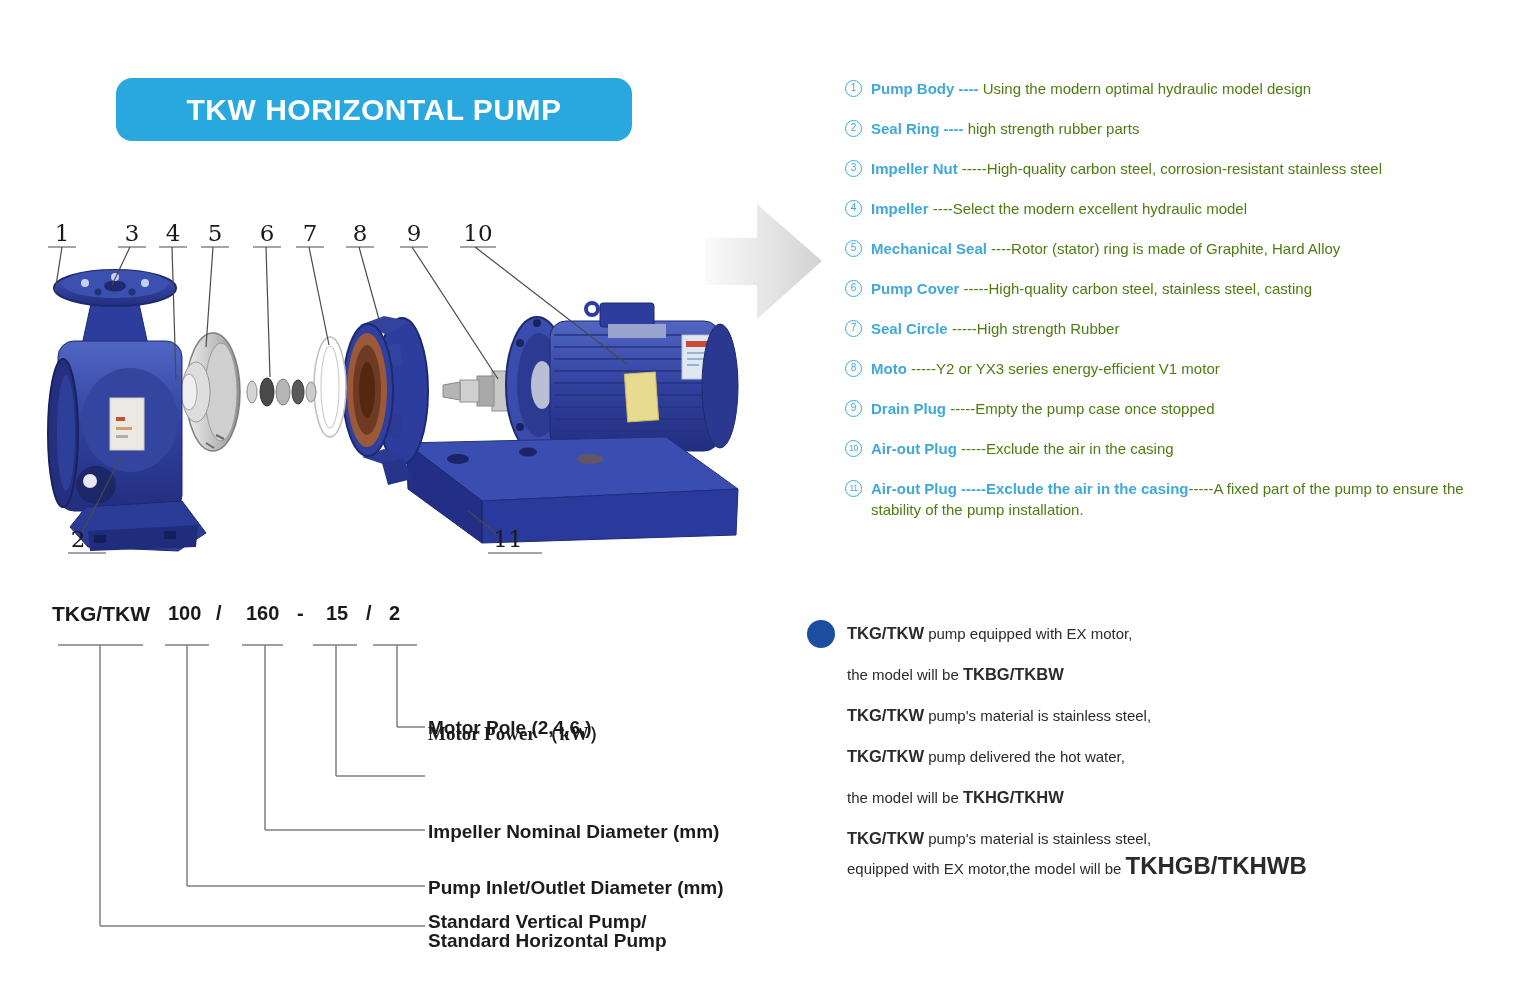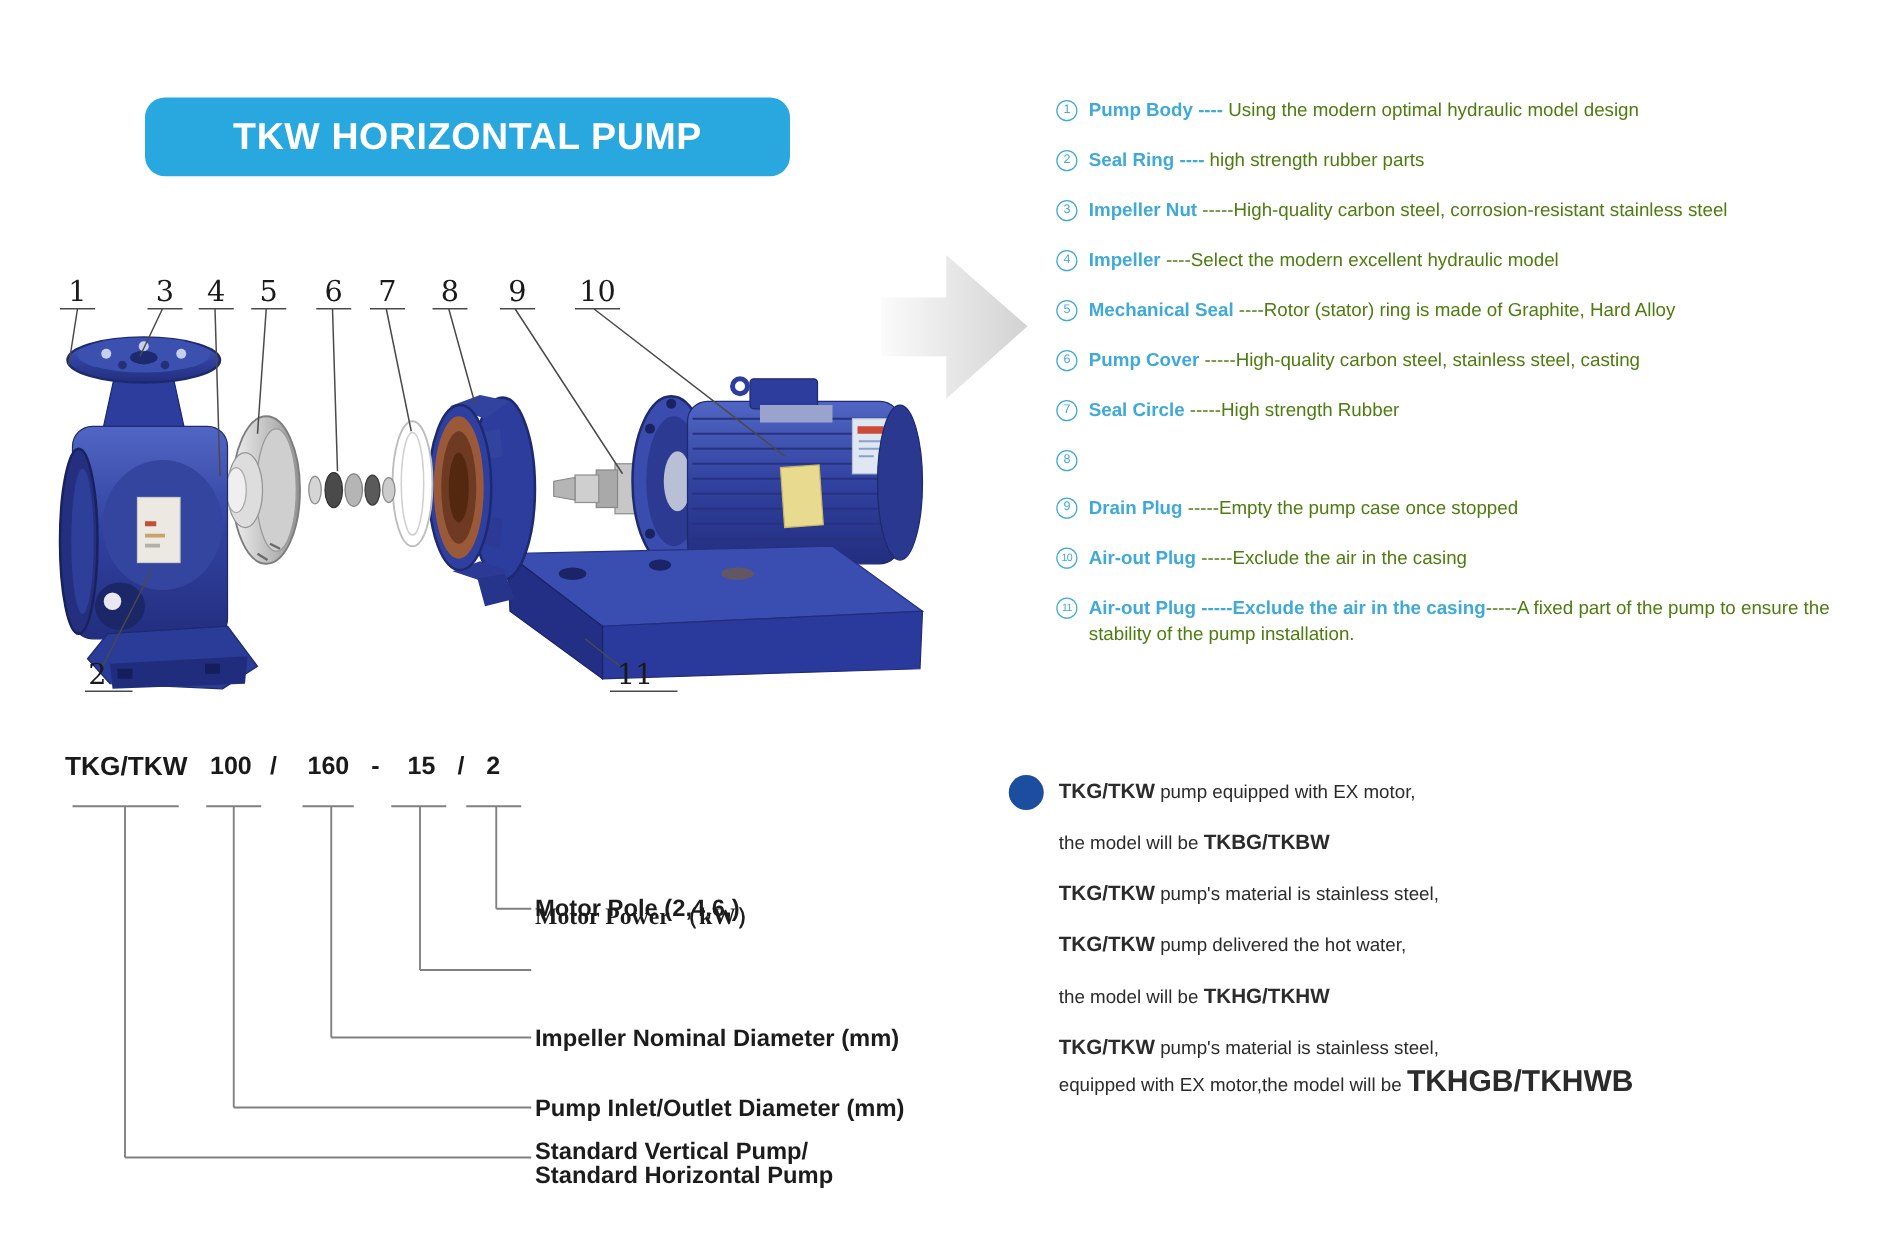--- a/index.html
+++ b/index.html
@@ -219,20 +219,21 @@
     <div class="part-item">
       <span class="badge">6</span>
       <span><span class="part-cyan">Pump Cover </span><span class="part-dark">-----High-quality carbon steel, stainless steel, casting</span></span>
     </div>
     <div class="part-item">
       <span class="badge">7</span>
       <span><span class="part-cyan">Seal Circle </span><span class="part-dark">-----High strength Rubber</span></span>
     </div>
     <div class="part-item">
       <span class="badge">8</span>
+      <span><span class="part-cyan">Moto </span><span class="part-dark">-----Y2 or YX3 series energy-efficient V1 motor</span></span>
     </div>
     <div class="part-item">
       <span class="badge">9</span>
       <span><span class="part-cyan">Drain Plug </span><span class="part-dark">-----Empty the pump case once stopped</span></span>
     </div>
     <div class="part-item">
       <span class="badge two">10</span>
       <span><span class="part-cyan">Air-out Plug </span><span class="part-dark">-----Exclude the air in the casing</span></span>
     </div>
     <div class="part-item">

